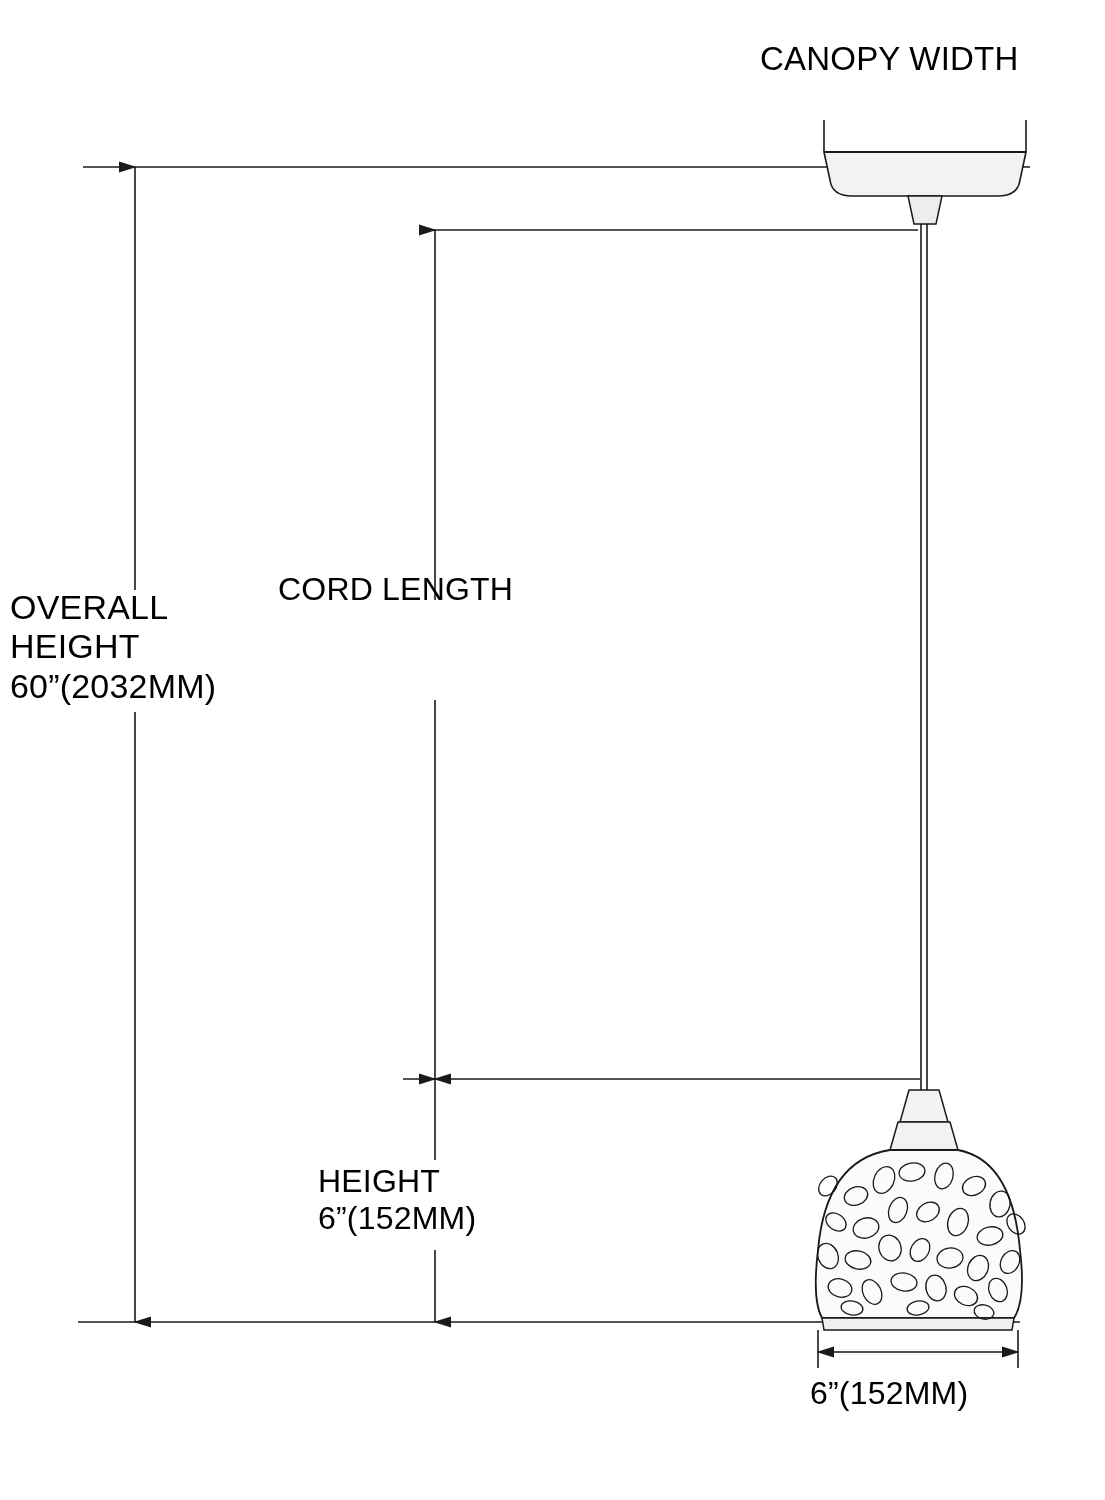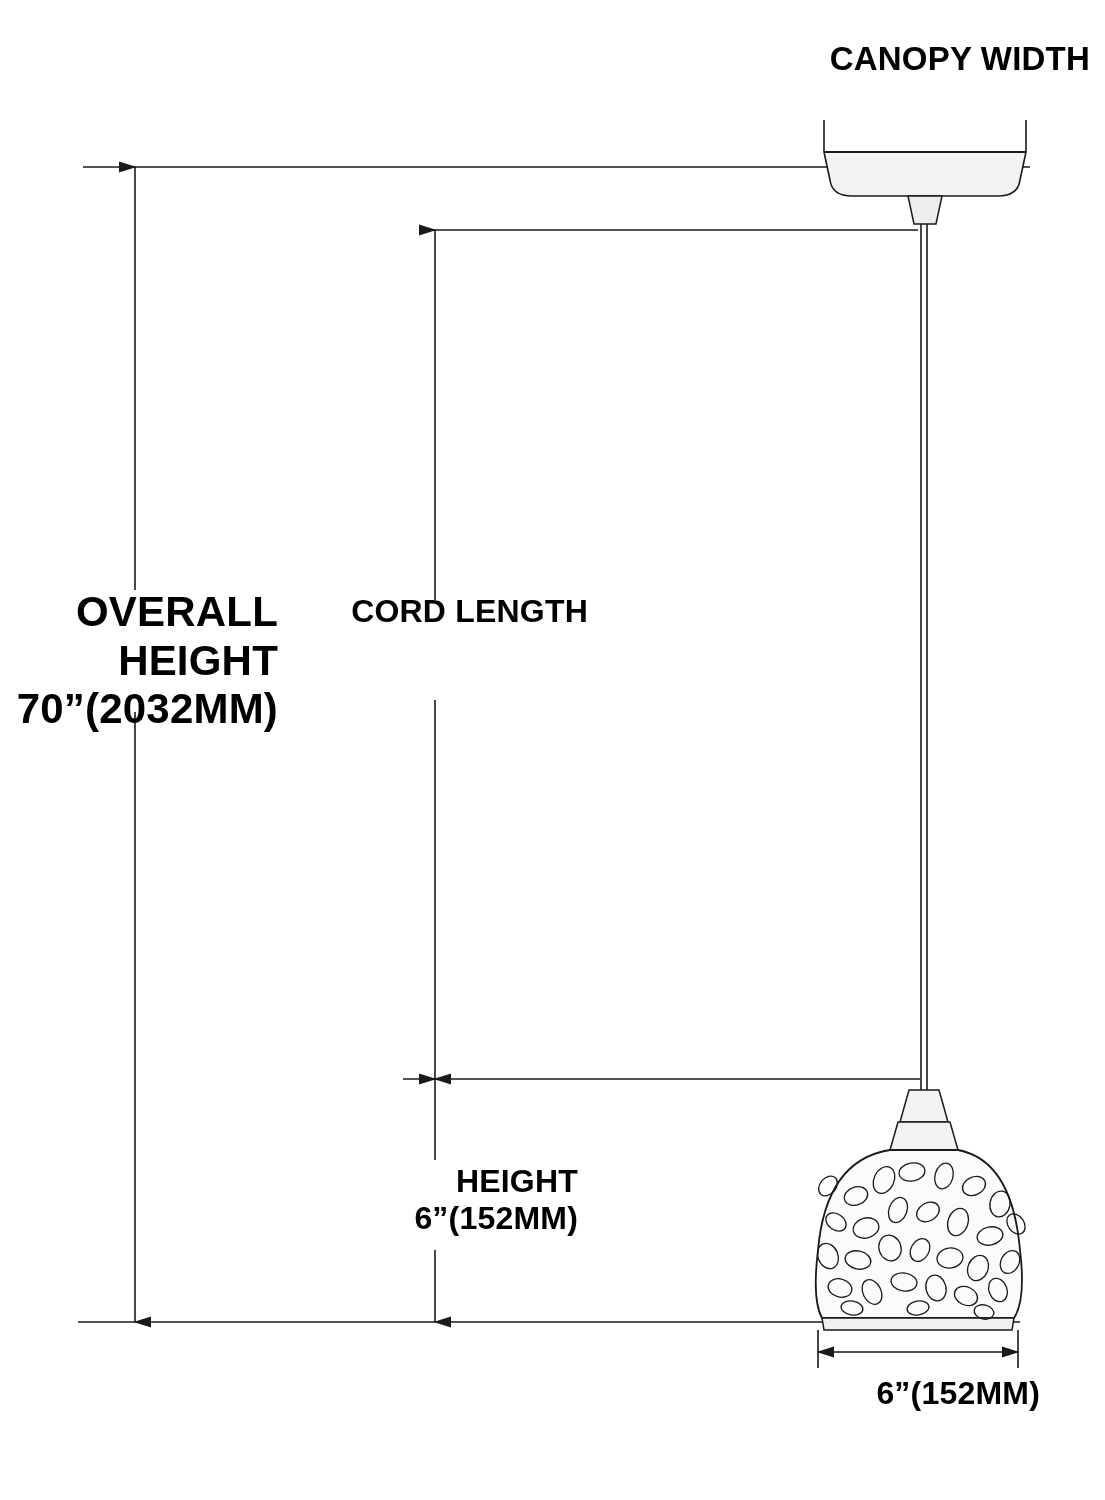--- a/index.html
+++ b/index.html
@@ -20,44 +20,44 @@
   }
   svg.drawing {
     position: absolute;
     left: 0;
     top: 0;
     width: 1105px;
     height: 1500px;
   }
   .label {
     position: absolute;
-    text-align: right;
+    text-align: left;
     line-height: 1.16;
-    font-weight: 700;
+    font-weight: 400;
     letter-spacing: 0.2px;
     white-space: nowrap;
   }
   .label .ln {
     display: block;
   }
   #label-canopy {
     left: 760px;
     top: 40px;
     width: 330px;
     font-size: 33px;
   }
   #label-overall {
     left: 10px;
     top: 588px;
     width: 268px;
-    font-size: 42px;
+    font-size: 34px;
   }
   #label-cord {
     left: 278px;
-    top: 593px;
+    top: 571px;
     width: 310px;
     font-size: 32px;
   }
   #label-height {
     left: 318px;
     top: 1163px;
     width: 260px;
     font-size: 32px;
   }
   #label-width {
@@ -172,21 +172,21 @@
     </g>
   </svg>
 
   <div class="label" id="label-canopy">
     <span class="ln">CANOPY WIDTH</span>
   </div>
 
   <div class="label" id="label-overall">
     <span class="ln">OVERALL</span>
     <span class="ln">HEIGHT</span>
-    <span class="ln">70”(2032MM)</span>
+    <span class="ln">60”(2032MM)</span>
   </div>
 
   <div class="label" id="label-cord">
     <span class="ln">CORD LENGTH</span>
   </div>
 
   <div class="label" id="label-height">
     <span class="ln">HEIGHT</span>
     <span class="ln">6”(152MM)</span>
   </div>

